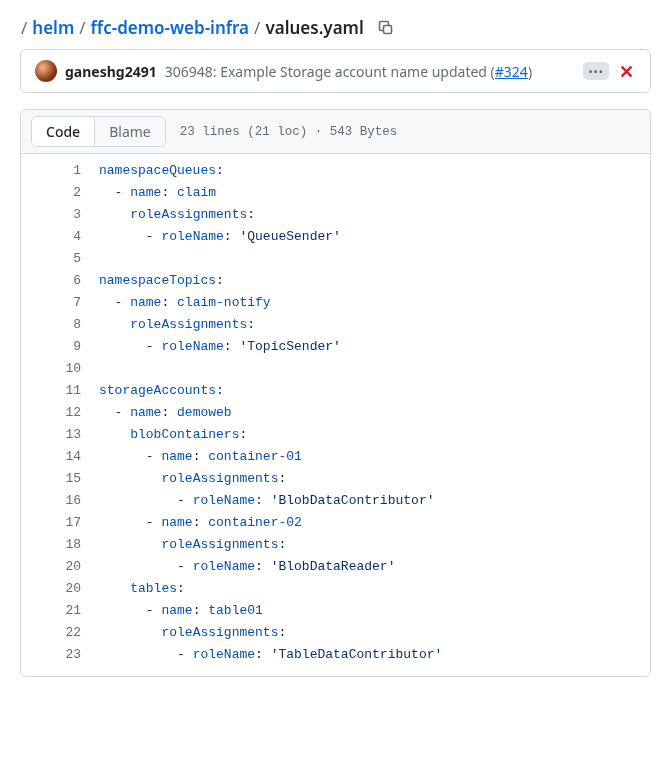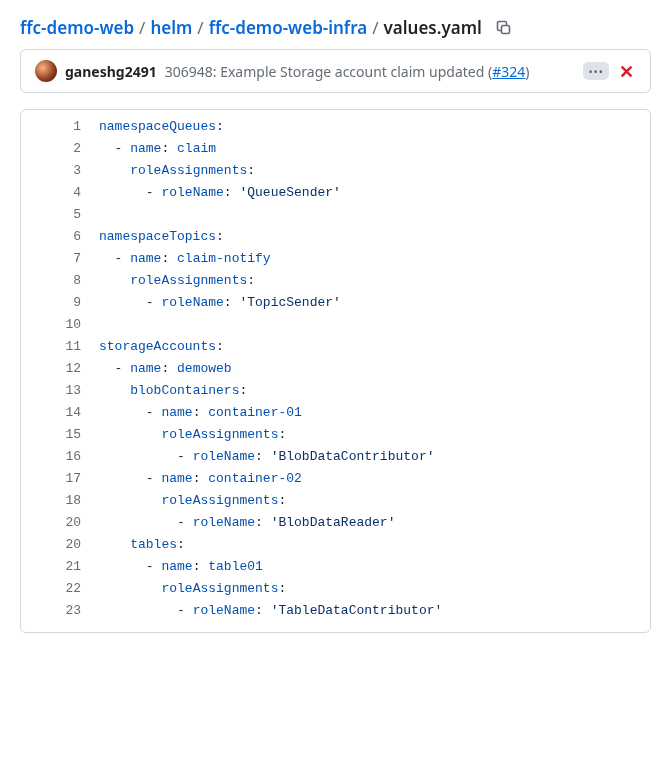--- a/index.html
+++ b/index.html
@@ -54,49 +54,55 @@
   .src div{height:22px;}
   .k{color:var(--code-key);}
   .p{color:var(--code-punc);}
   .s{color:var(--code-str);}
   .sc{color:var(--code-key);} 
 </style>
 </head>
 <body>
 
 <nav class="crumbs">
-  <a href="#">ffc-demo-web</a>
   <span class="sep">/</span>
   <a href="#">helm</a>
   <span class="sep">/</span>
   <a href="#">ffc-demo-web-infra</a>
   <span class="sep">/</span>
   <span class="leaf">values.yaml</span>
   <span class="copy">
     <svg viewBox="0 0 16 16">
       <rect x="5.5" y="5.5" width="8" height="8" rx="1.5"></rect>
       <path d="M10.5 5.5V3A1.5 1.5 0 0 0 9 1.5H3A1.5 1.5 0 0 0 1.5 3v6A1.5 1.5 0 0 0 3 10.5h2.5"></path>
     </svg>
   </span>
 </nav>
 
 <div class="box">
   <div class="commit">
     <span class="avatar"></span>
     <span class="author">ganeshg2491</span>
     <span class="msg">
-      <span>306948</span>: <span>Example Storage account claim updated</span> (<a href="#" class="pr">#324</a>)
+      <span>306948</span>: <span>Example Storage account name updated</span> (<a href="#" class="pr">#324</a>)
     </span>
     <span class="spacer"></span>
     <span class="kebab">•••</span>
     <span class="xbtn">✕</span>
   </div>
 </div>
 
 <div class="codebox">
+  <div class="codehdr">
+    <div class="seg">
+      <button class="active">Code</button>
+      <button>Blame</button>
+    </div>
+    <span class="meta">23 lines (21 loc) · 543 Bytes</span>
+  </div>
   <div class="codebody">
     <div class="gutter" id="gutter">
         <div>1</div>
         <div>2</div>
         <div>3</div>
         <div>4</div>
         <div>5</div>
         <div>6</div>
         <div>7</div>
         <div>8</div>

